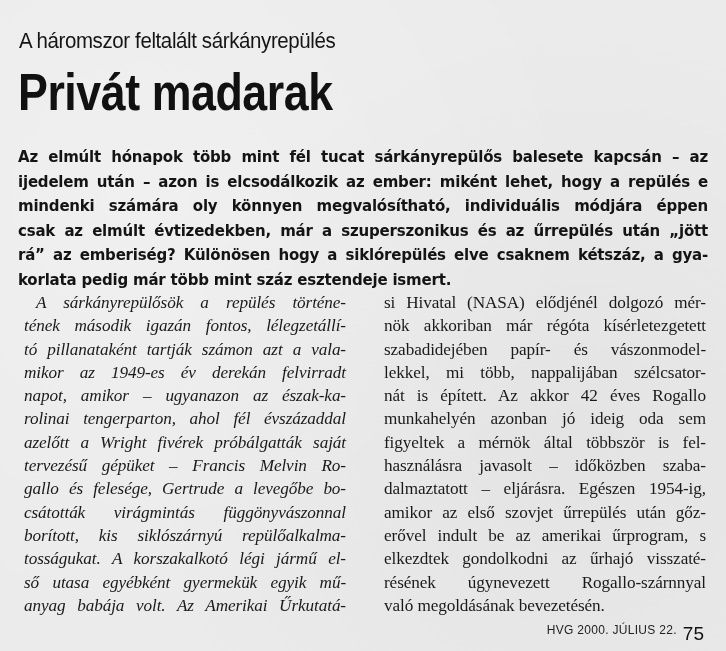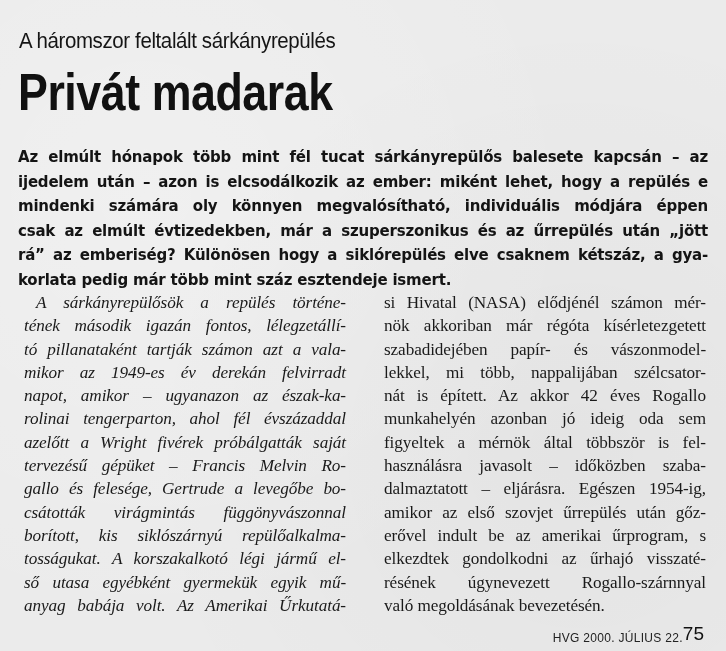--- a/index.html
+++ b/index.html
@@ -91,21 +91,22 @@
       letter-spacing: -0.1px;
     }
     .col .line.indent { padding-left: 12px; }
     .col .line.last { text-align-last: left; }
     .footer {
       position: absolute;
       right: 22px;
       top: 623px;
       white-space: nowrap;
       display: flex;
-      align-items: flex-end;
+      align-items: flex-start;
+      gap: 6px;
     }
     .footer .pub {
       font-family: "Liberation Sans", sans-serif;
       font-size: 12px;
       letter-spacing: 0.3px;
       color: #222;
     }
     .footer .pageno {
       font-family: "Liberation Sans", sans-serif;
       font-weight: normal;
@@ -142,21 +143,21 @@
     <span class="line">tervezésű gépüket – Francis Melvin Ro-</span>
     <span class="line">gallo és felesége, Gertrude a levegőbe bo-</span>
     <span class="line">csátották virágmintás függönyvászonnal</span>
     <span class="line">borított, kis siklószárnyú repülőalkalma-</span>
     <span class="line">tosságukat. A korszakalkotó légi jármű el-</span>
     <span class="line">ső utasa egyébként gyermekük egyik mű-</span>
     <span class="line">anyag babája volt. Az Amerikai Űrkutatá-</span>
   </div>
 
   <div class="col right">
-    <span class="line">si Hivatal (NASA) elődjénél számon mér-</span>
+    <span class="line">si Hivatal (NASA) elődjénél dolgozó mér-</span>
     <span class="line">nök akkoriban már régóta kísérletezgetett</span>
     <span class="line">szabadidejében papír- és vászonmodel-</span>
     <span class="line">lekkel, mi több, nappalijában szélcsator-</span>
     <span class="line">nát is épített. Az akkor 42 éves Rogallo</span>
     <span class="line">munkahelyén azonban jó ideig oda sem</span>
     <span class="line">figyeltek a mérnök által többször is fel-</span>
     <span class="line">használásra javasolt – időközben szaba-</span>
     <span class="line">dalmaztatott – eljárásra. Egészen 1954-ig,</span>
     <span class="line">amikor az első szovjet űrrepülés után gőz-</span>
     <span class="line">erővel indult be az amerikai űrprogram, s</span>

